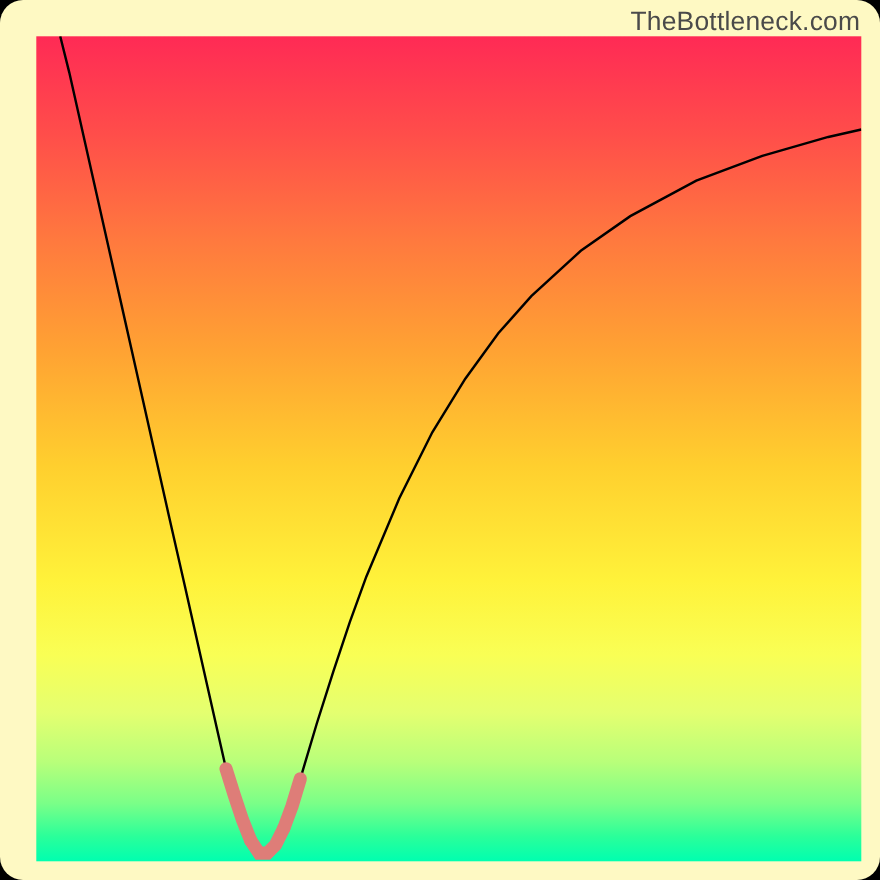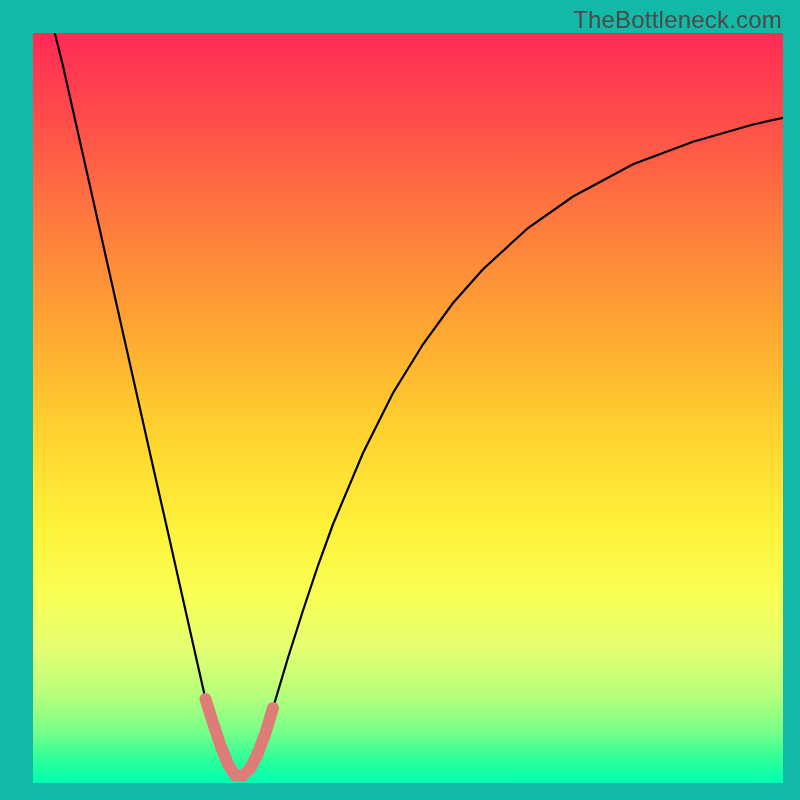--- a/index.html
+++ b/index.html
@@ -1,21 +1,22 @@
 <!DOCTYPE html>
 <html><head>
 <meta charset="utf-8">
 <style>
   * { margin: 0; padding: 0; box-sizing: border-box; }
   html, body { width: 800px; height: 800px; overflow: hidden; background: #000; }
   .stage {
     position: relative;
     width: 800px;
     height: 800px;
-    background: #14b8a6;
+    background: #fef9c3;
+    border-radius: 21px;
   }
   .plot-area {
     position: absolute;
     left: 33px;
     top: 33px;
     width: 750px;
     height: 750px;
     background: linear-gradient(to bottom,
       #ff2a55 0%,
       #ff4e4a 12%,

